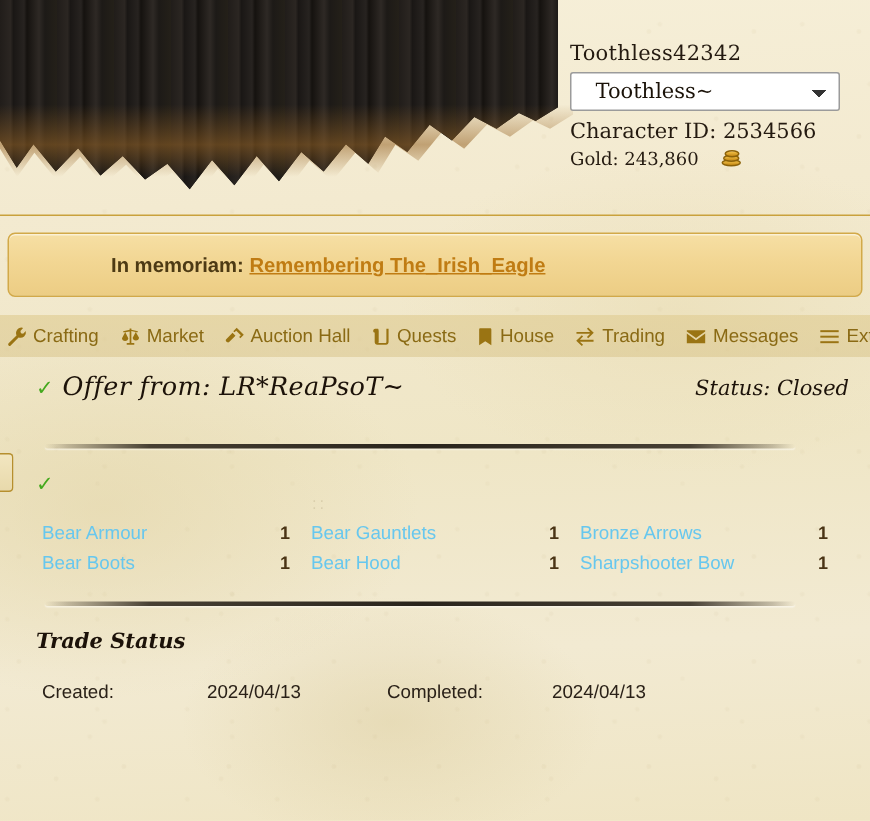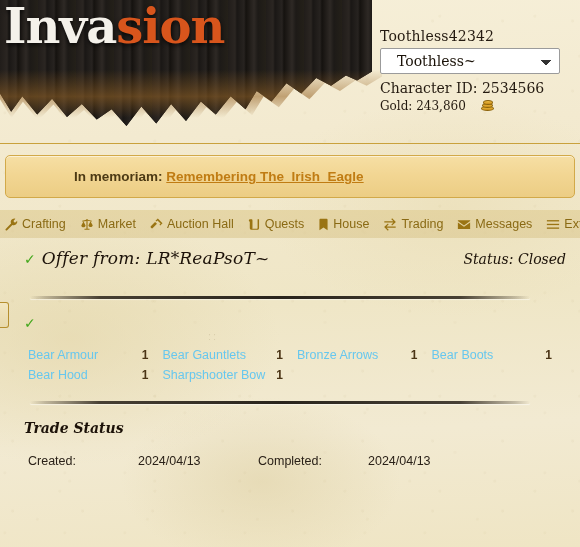--- a/index.html
+++ b/index.html
@@ -280,21 +280,21 @@
     color: #1c1209;
     padding: 16px 0 0 24px;
     display: flex;
     align-items: center;
   }
   .section-title.plain { padding-left: 24px; font-size: 14px; font-weight: 700; }
 
   
   #items {
     display: grid;
-    grid-template-columns: repeat(4, 1fr);
+    grid-template-columns: repeat(3, 1fr);
     column-gap: 0;
     row-gap: 0;
     padding: 14px 14px 0 28px;
   }
   .item-cell {
     display: flex;
     align-items: center;
     font-size: 12.5px;
     padding: 3px 14px 3px 0;
   }
@@ -326,23 +326,20 @@
 </style>
 </head>
 <body>
 
 <div id="page">
 
   <div id="header">
     <div id="wood"></div>
     <div id="burn"></div>
 
-    <div id="logo">
-      <span class="a">Inva</span><span class="b">sion</span>
-    </div>
 
     <div id="account">
       <div class="uname">Toothless42342</div>
 
       <select id="charselect">
         <option>Toothless~</option>
       </select>
 
       <div class="cid">Character ID: 2534566</div>
 

